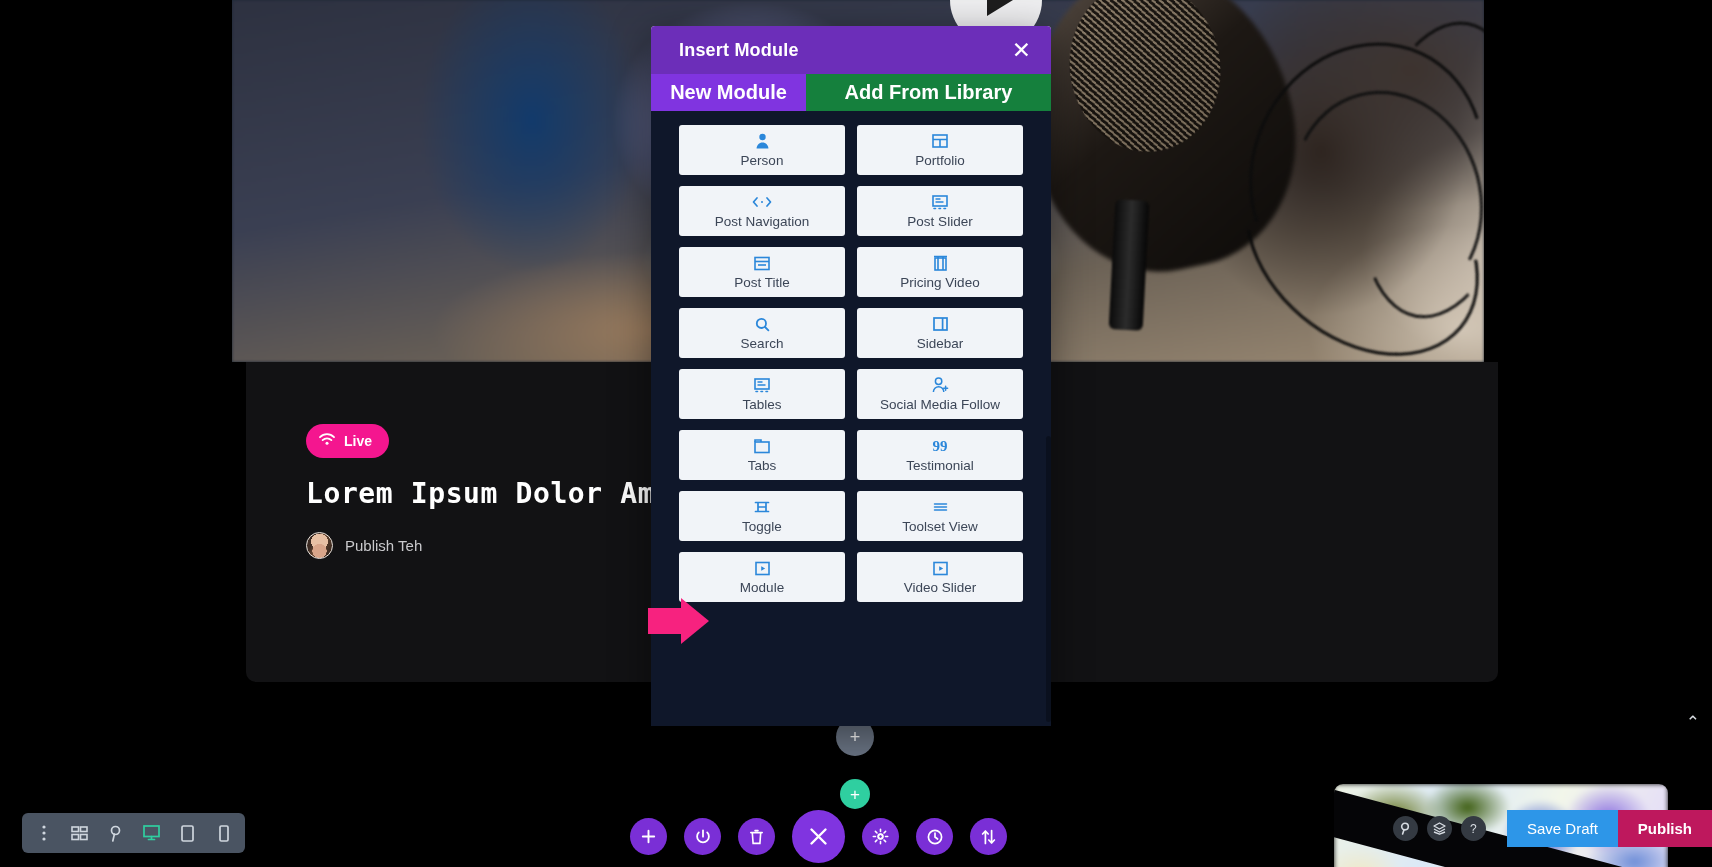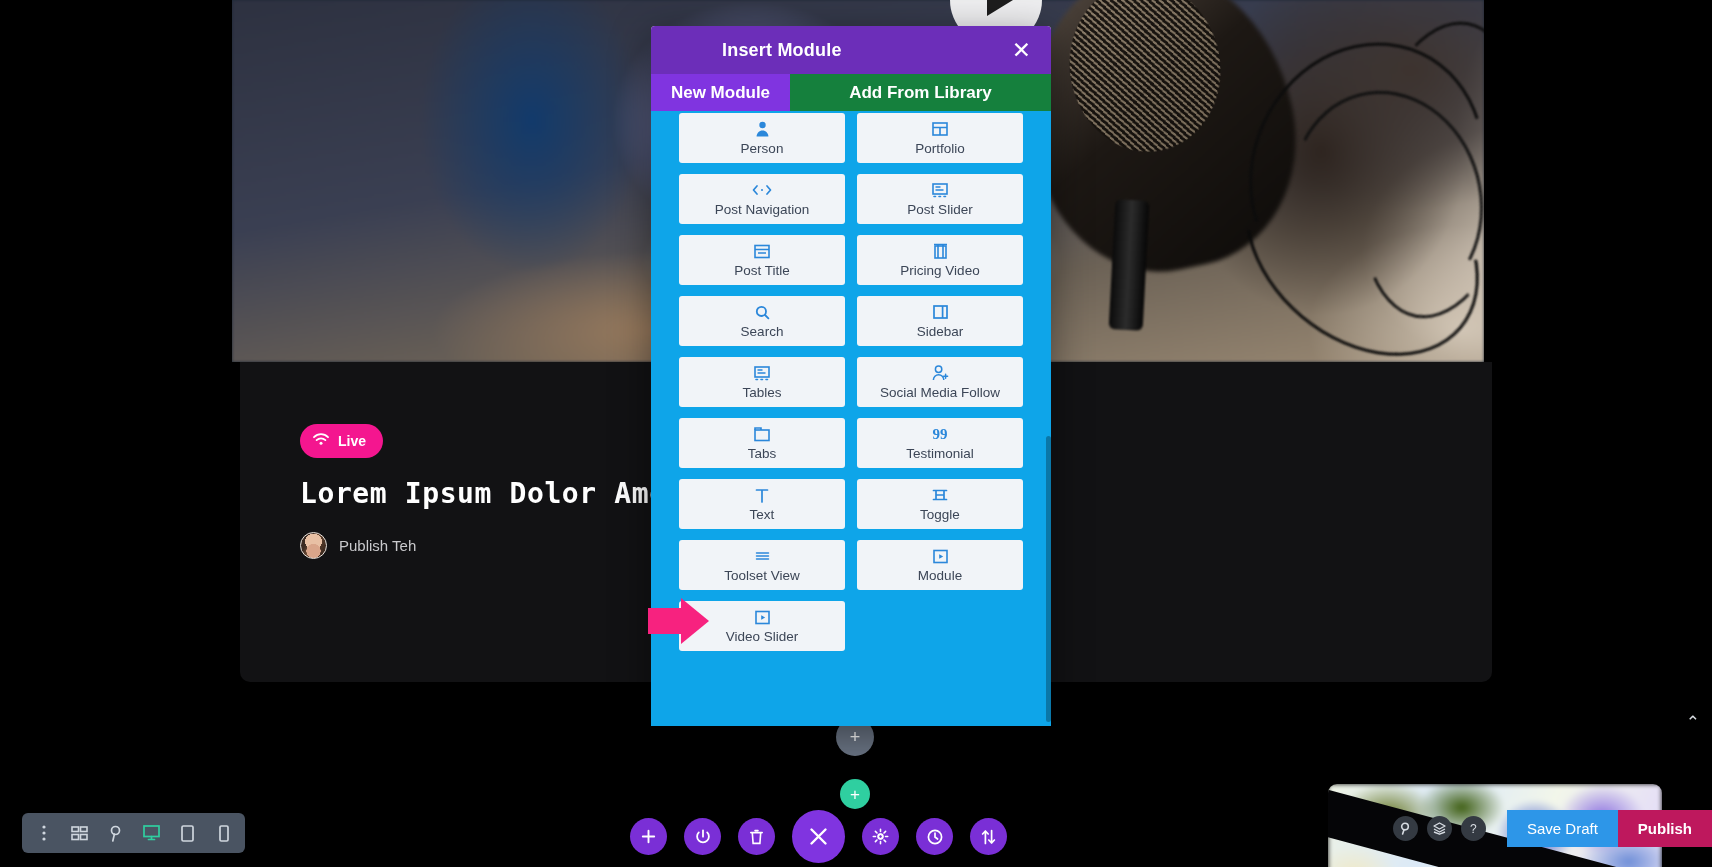--- a/index.html
+++ b/index.html
@@ -79,21 +79,21 @@
     width: 0; height: 0;
     border-left: 26px solid #1d1d1d;
     border-top: 16px solid transparent;
     border-bottom: 16px solid transparent;
     margin-left: 7px;
   }
 
   
   .content-card {
     position: absolute;
-    left: 240px; top: 362px; width: 1252px; height: 320px;
+    left: 246px; top: 362px; width: 1252px; height: 320px;
     background: #121214;
     border-radius: 0 0 10px 10px;
   }
   .live-badge {
     position: absolute; left: 60px; top: 62px;
     height: 34px; padding: 0 17px 0 13px;
     display: flex; align-items: center; gap: 9px;
     background: #f4168f; border-radius: 18px;
     color: #fff; font-size: 14px; font-weight: 700;
   }
@@ -157,39 +157,40 @@
     border-radius: 4px 4px 0 0;
     box-shadow: 0 10px 40px rgba(0,0,0,0.45);
     overflow: hidden;
   }
   .modal-head {
     height: 48px; background: #6c2eb9;
     display: flex; align-items: center;
     padding: 0 16px 0 28px;
     position: relative;
   }
-  .modal-title { color: #fff; font-size: 18px; font-weight: 700; letter-spacing: .2px; margin-left: 43px; }
+  .modal-title { color: #fff; font-size: 18px; font-weight: 700; letter-spacing: .2px; }
   .modal-close {
     position: absolute; right: 20px; top: 50%; transform: translateY(-50%);
     color: #fff; font-size: 23px; line-height: 1; cursor: pointer;
     font-weight: 300;
   }
   .modal-tabs { display: flex; height: 37px; background: #8034e0; }
   .tab {
     display: flex; align-items: center; justify-content: center;
-    color: #fff; font-size: 17px; font-weight: 700;
+    color: #fff; font-size: 20px; font-weight: 700;
     cursor: pointer;
+    margin-left: 8px;
   }
   .tab.tab-new { width: 139px; background: #8034e0; }
   .tab.tab-lib { flex: 1; background: #15803d; }
 
   .modal-body {
     position: absolute; top: 85px; left: 0; right: 0; bottom: 0;
-    background: #0ea5e9;
-    padding: 0 28px;
+    background: #0f172a;
+    padding: 12px 28px;
     overflow: hidden;
   }
   .mod-grid {
     display: grid;
     grid-template-columns: 1fr 1fr;
     column-gap: 12px; row-gap: 11px;
     padding-top: 2px;
   }
   .mod-tile {
     background: #f1f4f8;
@@ -486,28 +487,20 @@
               </svg>
           </span>
           <span class="mod-label">Tabs</span>
         </div>
 
         <div class="mod-tile">
           <span class="mod-ico" style="font-weight:700;font-size:15px;font-family:'Liberation Serif',serif;">99</span>
           <span class="mod-label">Testimonial</span>
         </div>
 
-        <div class="mod-tile">
-          <span class="mod-ico">
-            <svg width="14" height="15" viewBox="0 0 14 15" fill="none" stroke="currentColor" stroke-width="1.7" stroke-linecap="round">
-                <path d="M1.5 2h11M7 2v12"></path>
-              </svg>
-          </span>
-          <span class="mod-label">Text</span>
-        </div>
 
         <div class="mod-tile">
           <span class="mod-ico">
             <svg width="16" height="14" viewBox="0 0 16 14" fill="none" stroke="currentColor" stroke-width="1.7" stroke-linecap="round">
                 <path d="M1.5 2.5h13M1.5 11.5h13M4 2.5v9M12 2.5v9M4 7h8"></path>
               </svg>
           </span>
           <span class="mod-label">Toggle</span>
         </div>
 

